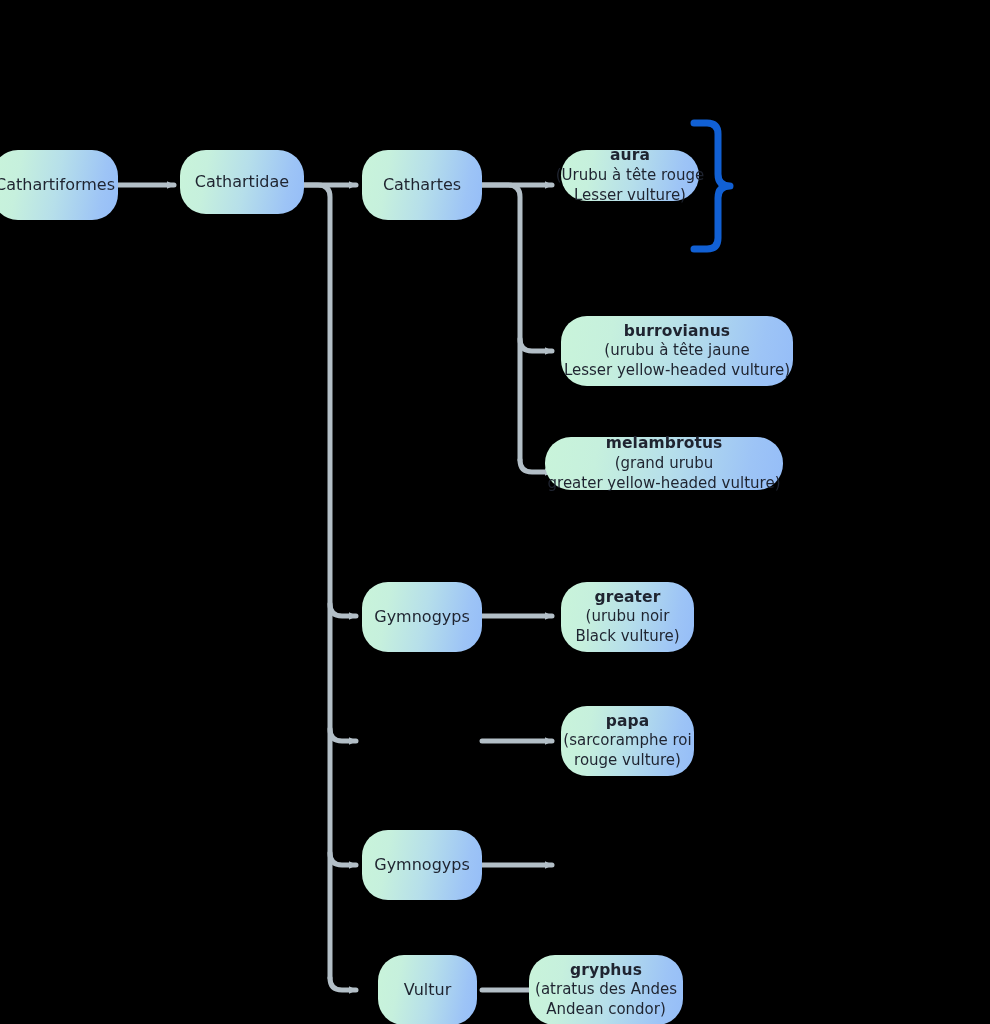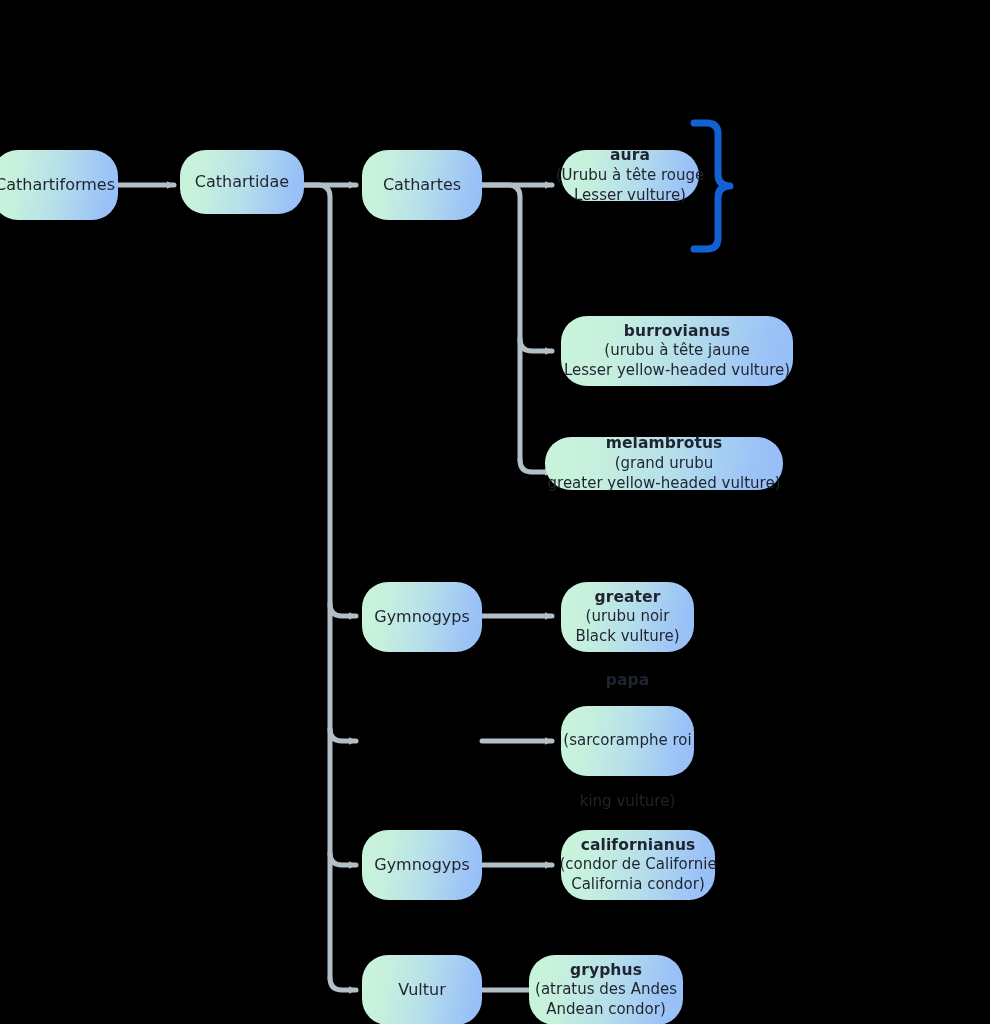--- a/index.html
+++ b/index.html
@@ -119,21 +119,21 @@
 
   <div class="node rank-node" style="left:362px; top:582px; width:120px; height:70px;">
     <span class="line">Gymnogyps</span>
   </div>
 
 
   <div class="node rank-node" style="left:362px; top:830px; width:120px; height:70px;">
     <span class="line">Gymnogyps</span>
   </div>
 
-  <div class="node rank-node" style="left:362px; top:955px; width:120px; height:70px;">
+  <div class="node rank-node" style="left:378px; top:955px; width:99px; height:70px;">
     <span class="line">Vultur</span>
   </div>
 
   <div class="node species-node" style="left:561px; top:150px; width:138px; height:51px;">
     <span class="line sp-name">aura</span>
     <span class="line sp-fr">(Urubu à tête rouge</span>
     <span class="line sp-en">Lesser vulture)</span>
   </div>
 
   <div class="node species-node" style="left:561px; top:316px; width:232px; height:70px;">
@@ -147,31 +147,26 @@
     <span class="line sp-fr">(grand urubu</span>
     <span class="line sp-en">greater yellow-headed vulture)</span>
   </div>
 
   <div class="node species-node" style="left:561px; top:582px; width:133px; height:70px;">
     <span class="line sp-name">greater</span>
     <span class="line sp-fr">(urubu noir</span>
     <span class="line sp-en">Black vulture)</span>
   </div>
 
-  <div class="node species-node" style="left:561px; top:706px; width:133px; height:70px;gap:41px;">
+  <div class="node species-node" style="left:561px; top:706px; width:133px; height:70px;">
     <span class="line sp-name">papa</span>
     <span class="line sp-fr">(sarcoramphe roi</span>
-    <span class="line sp-en">king vulture)</span>
+    <span class="line sp-en">rouge vulture)</span>
   </div>
 
-  <div class="node species-node" style="left:561px; top:830px; width:154px; height:70px;">
-    <span class="line sp-name">californianus</span>
-    <span class="line sp-fr">(condor de Californie</span>
-    <span class="line sp-en">California condor)</span>
-  </div>
 
   <div class="node species-node" style="left:529px; top:955px; width:154px; height:70px;">
     <span class="line sp-name">gryphus</span>
     <span class="line sp-fr">(atratus des Andes</span>
     <span class="line sp-en">Andean condor)</span>
   </div>
 
 </div>
 
 </body></html>

